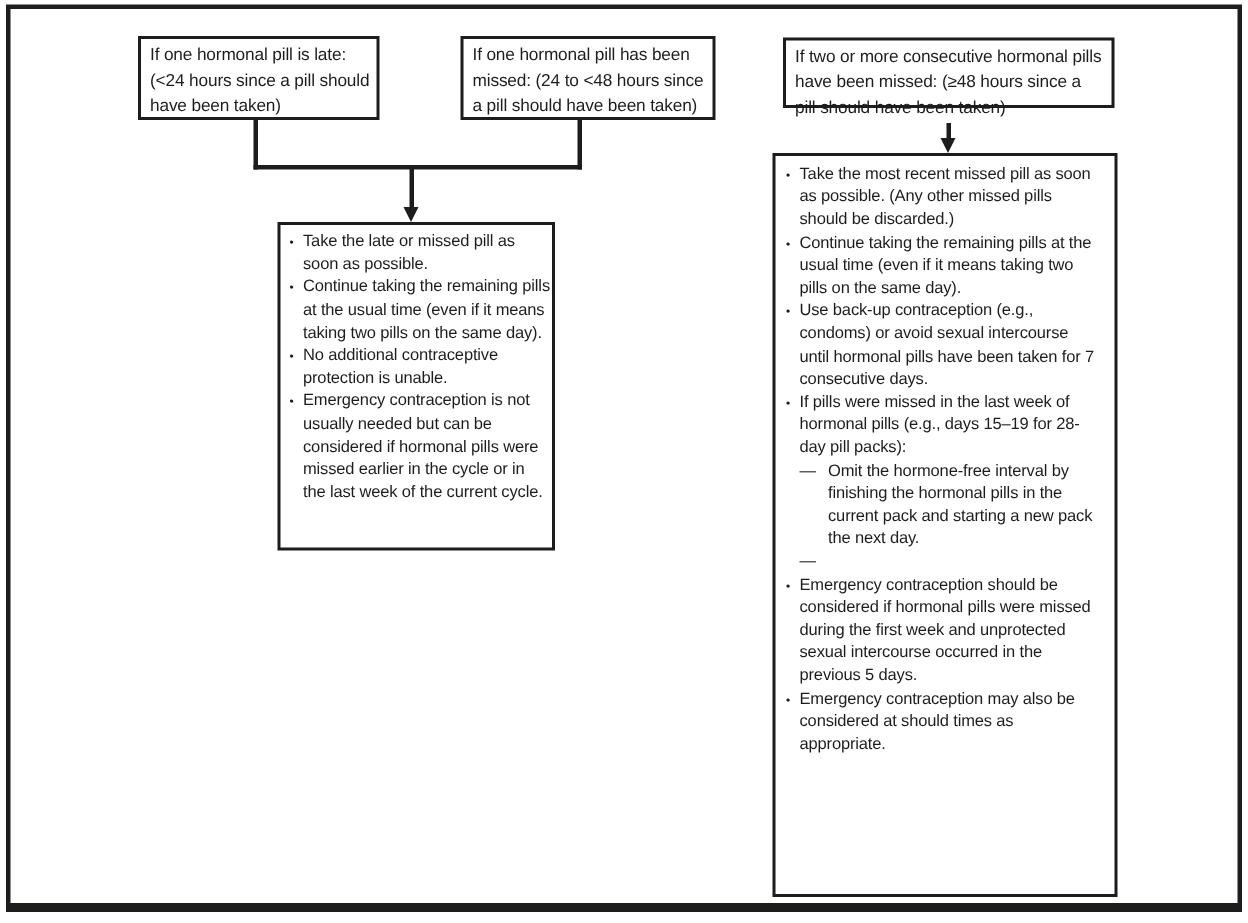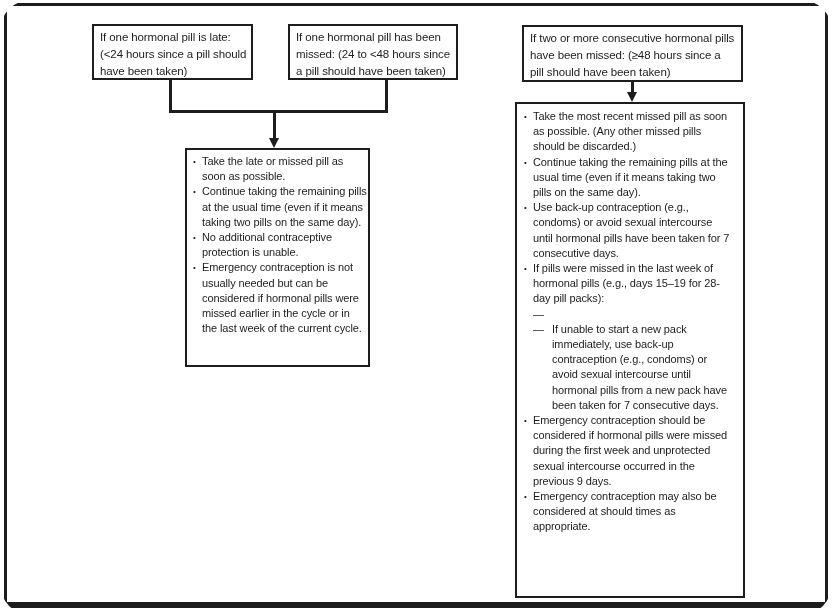--- a/index.html
+++ b/index.html
@@ -4,21 +4,20 @@
 <style>
   html, body { margin: 0; padding: 0; background: #ffffff; }
   .page {
     position: relative;
     width: 832px;
     height: 615px;
     background: var(--bg, #ffffff);
     font-family: "Liberation Sans", "DejaVu Sans", sans-serif;
     color: var(--ink, #1d1d1b);
     overflow: hidden;
-    border-radius: 31px;
   }
   .frame {
     position: absolute;
     left: 4px; top: 3px;
     width: 824px; height: 605px;
     box-sizing: border-box;
     border: 3px solid var(--ink, #1d1d1b);
     border-bottom-width: 6px;
   }
   .box {
@@ -27,22 +26,22 @@
     border: 2px solid var(--ink, #1d1d1b);
     background: var(--bg, #ffffff);
   }
   .box-top {
     font-size: 11.5px;
     line-height: 17px;
     padding: 3px 4px 0 6px;
     letter-spacing: -0.1px;
   }
   #box-late        { left: 92px;  top: 24px;  width: 161px; height: 56px; }
-  #box-missed-one  { left: 288px; top: 24px;  width: 170px; height: 56px; }
-  #box-missed-two  { left: 522px; top: 25px;  width: 221px; height: 57px; }
+  #box-missed-one  { left: 307px; top: 24px;  width: 170px; height: 56px; }
+  #box-missed-two  { left: 522px; top: 25px;  width: 221px; height: 47px; }
   #box-late-actions {
     left: 185px; top: 148px; width: 185px; height: 219px;
     padding: 4px 1px 0 5px;
   }
   #box-missed-actions {
     left: 515px; top: 102px; width: 230px; height: 496px;
     padding: 5px 10px 0 6px;
   }
   .list { font-size: 11px; line-height: 15.2px; letter-spacing: -0.1px; }
   .li { display: flex; align-items: flex-start; }
@@ -131,27 +130,27 @@
       <div class="li li-bullet">
         <span class="marker">•</span>
         <span class="txt">Use back-up contraception (e.g., condoms) or avoid sexual intercourse until hormonal pills have been taken for 7 consecutive days.</span>
       </div>
       <div class="li li-bullet">
         <span class="marker">•</span>
         <span class="txt">If pills were missed in the last week of hormonal pills (e.g., days 15–19 for 28-day pill packs):</span>
       </div>
       <div class="li li-dash">
         <span class="marker">—</span>
+        <span class="txt">Omit the hormone-free interval by finishing the hormonal pills in the current pack and starting a new pack the next day.</span>
       </div>
       <div class="li li-dash">
         <span class="marker">—</span>
-        <span class="txt">If unable to start a new pack immediately, use back-up contraception (e.g., condoms) or avoid sexual intercourse until hormonal pills from a new pack have been taken for 7 consecutive days.</span>
       </div>
       <div class="li li-bullet">
         <span class="marker">•</span>
-        <span class="txt">Emergency contraception should be considered if hormonal pills were missed during the first week and unprotected sexual intercourse occurred in the previous 9 days.</span>
+        <span class="txt">Emergency contraception should be considered if hormonal pills were missed during the first week and unprotected sexual intercourse occurred in the previous 5 days.</span>
       </div>
       <div class="li li-bullet">
         <span class="marker">•</span>
         <span class="txt">Emergency contraception may also be considered at should times as appropriate.</span>
       </div>
     </div>
 </div>
 
 </body></html>

